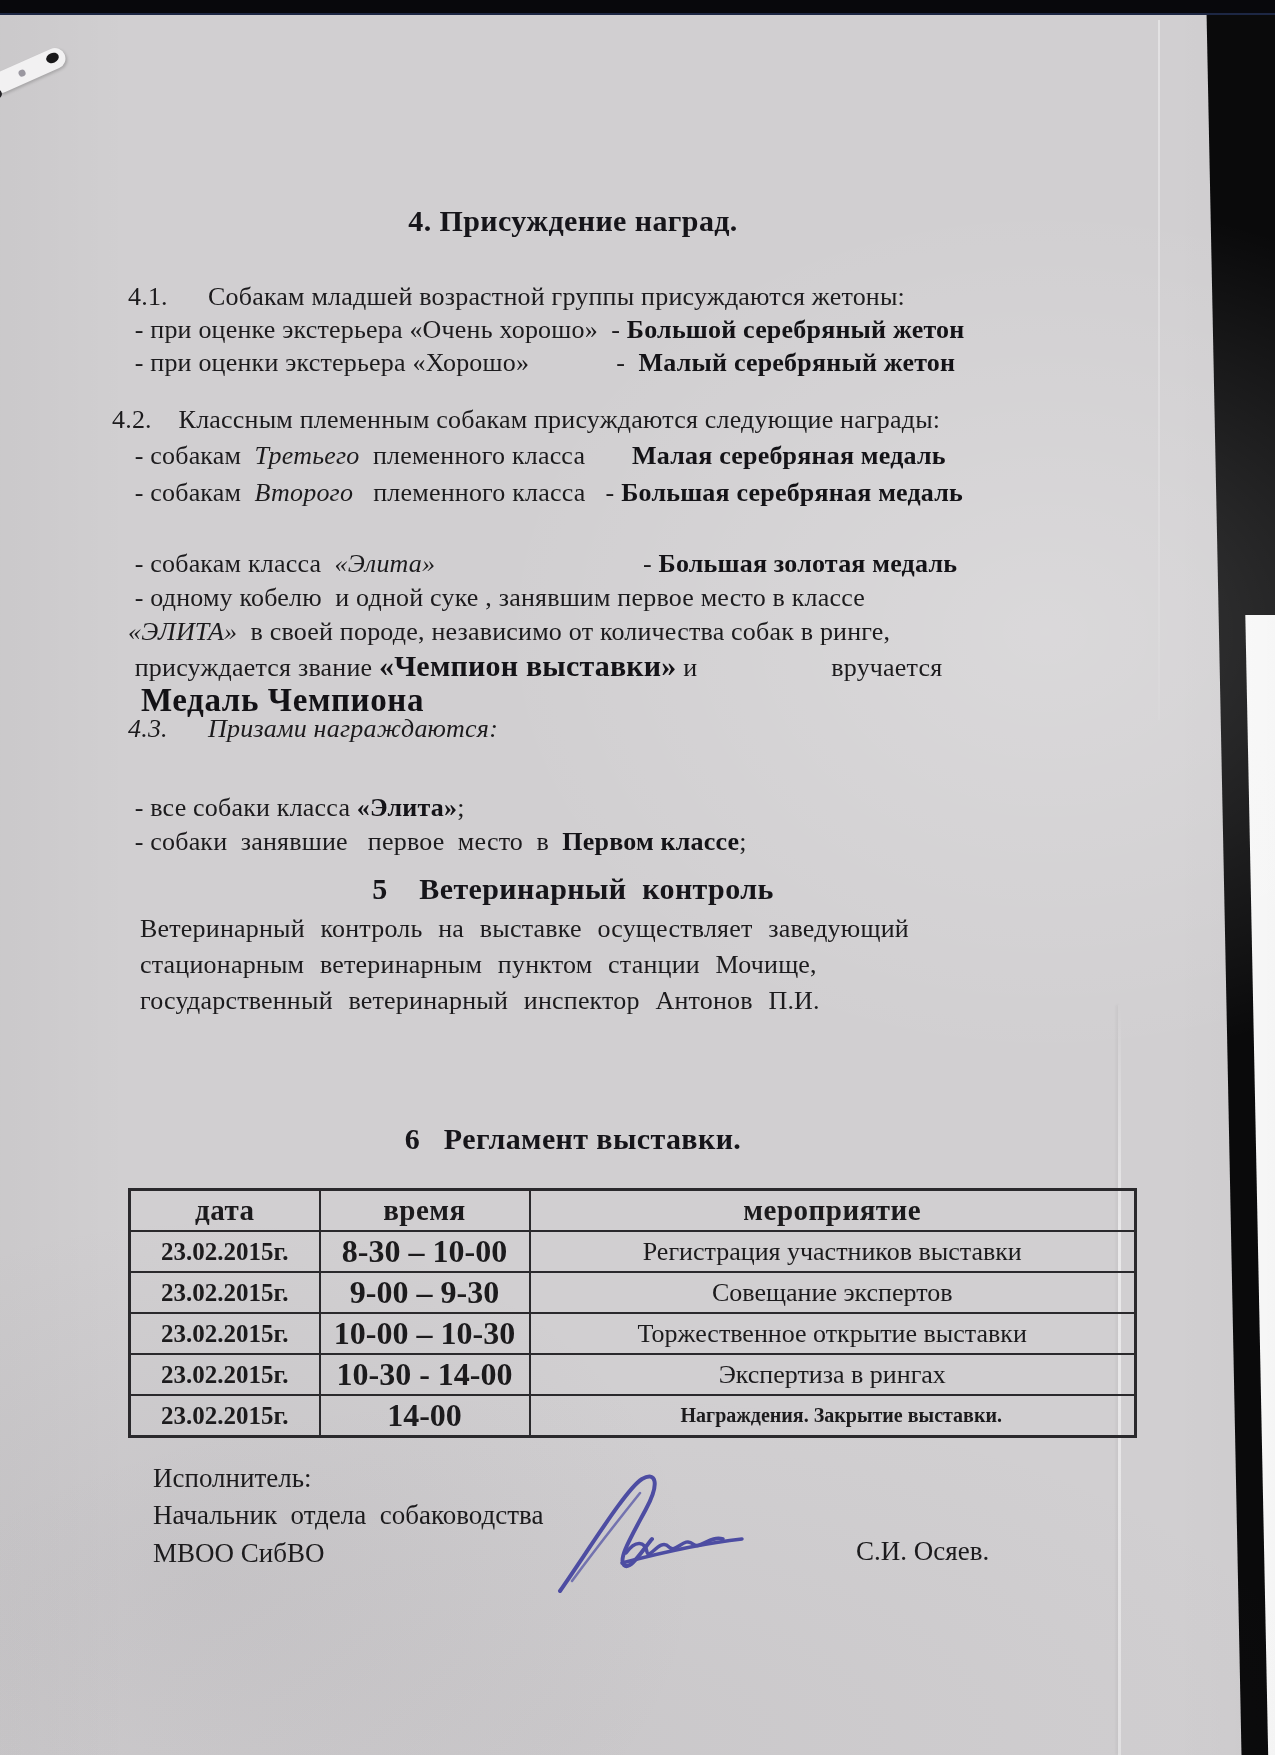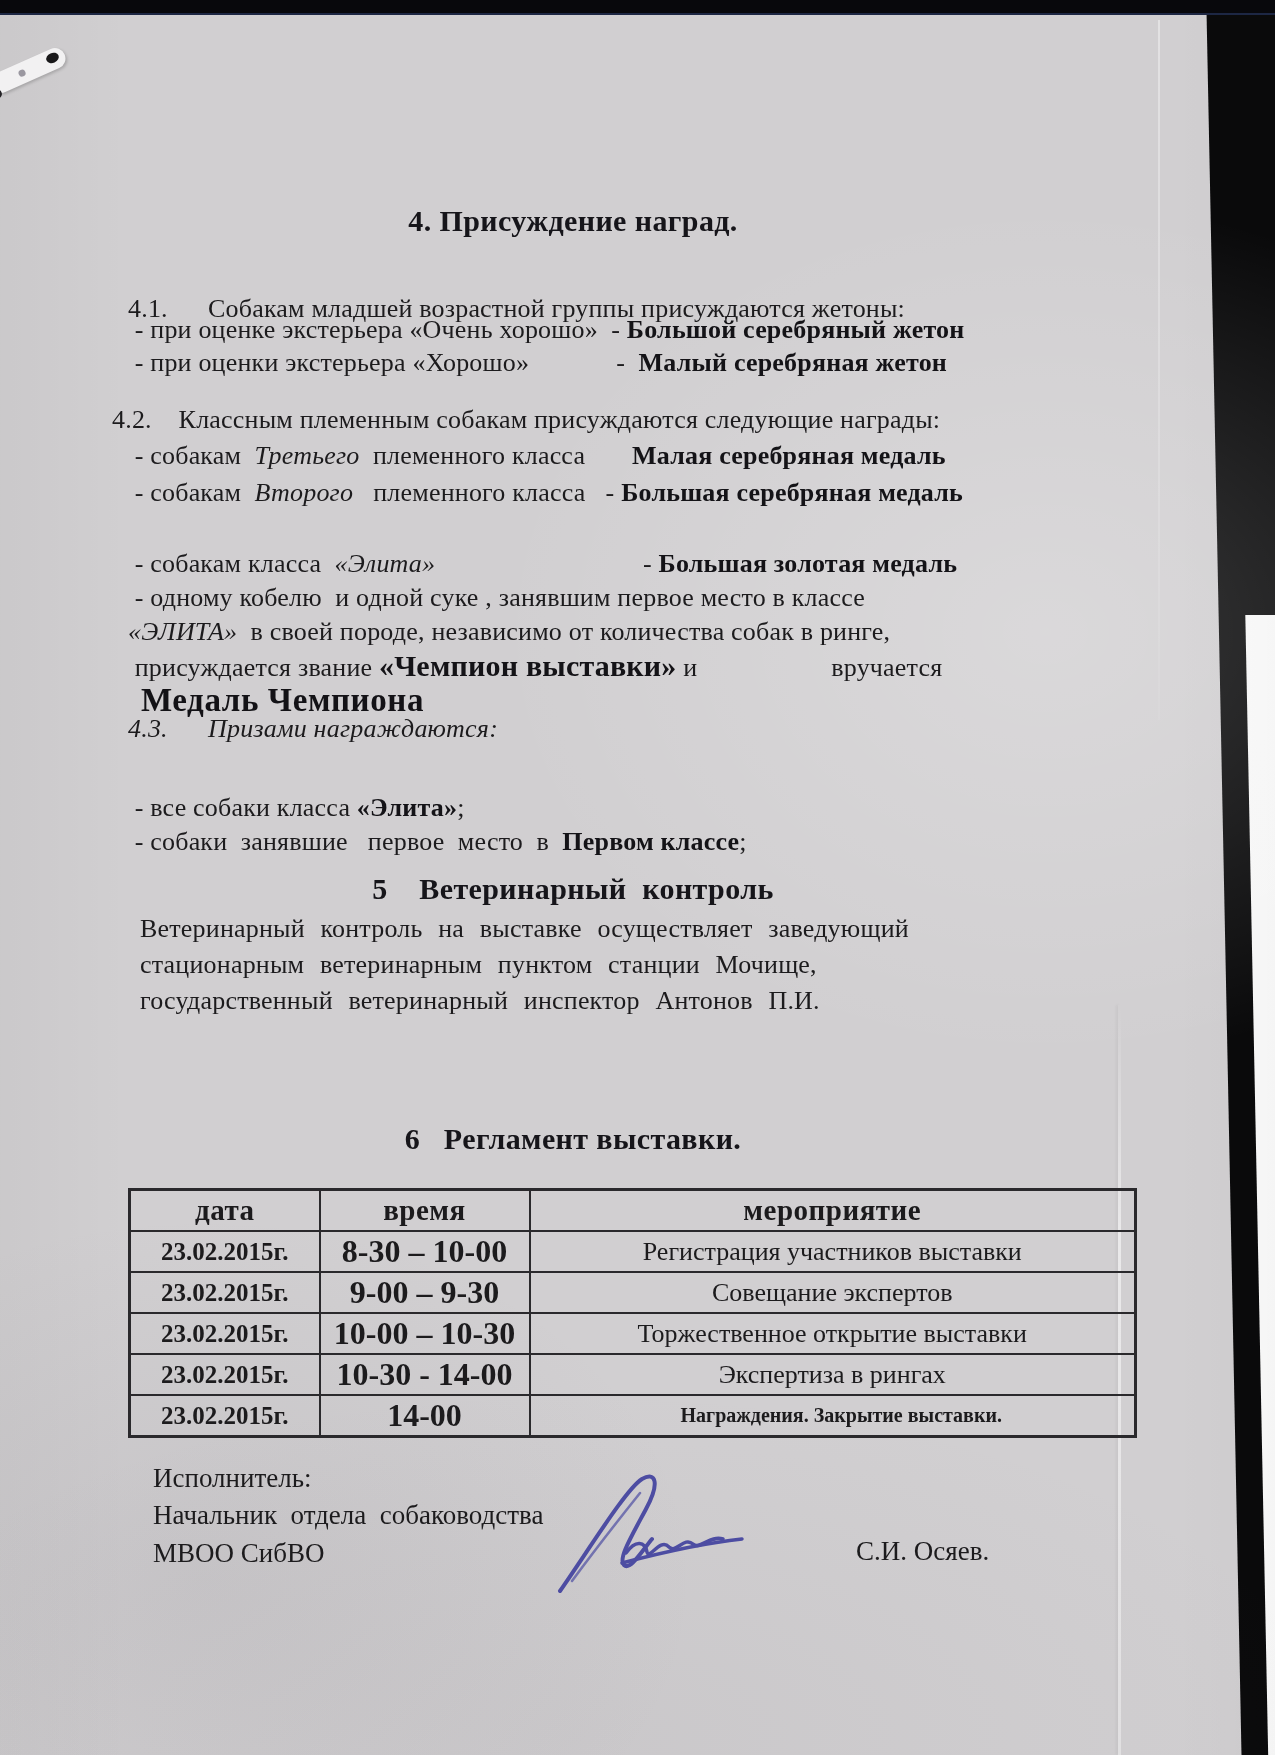--- a/index.html
+++ b/index.html
@@ -82,23 +82,23 @@
 <div class="staple">
   <span class="dot-a"></span>
   <span class="dot-b"></span>
   <span class="dot-c"></span>
 </div>
 
 <div class="content">
 
   <div class="heading" style="top:204px;">4. Присуждение наград.</div>
 
-  <div class="line" style="top:281px;margin-top:12px;"><span>4.1.      Собакам младшей возрастной группы присуждаются жетоны:</span></div>
+  <div class="line" style="top:281px;"><span>4.1.      Собакам младшей возрастной группы присуждаются жетоны:</span></div>
   <div class="line" style="top:314px;"><span> - при оценке экстерьера «Очень хорошо»  - </span><span class="b">Большой серебряный жетон</span></div>
-  <div class="line" style="top:347px;"><span> - при оценки экстерьера «Хорошо»             -  </span><span class="b">Малый серебряная жетон</span></div>
+  <div class="line" style="top:347px;"><span> - при оценки экстерьера «Хорошо»             -  </span><span class="b">Малый серебряный жетон</span></div>
 
   <div class="line" style="top:404px; left:112px;"><span>4.2.    Классным племенным собакам присуждаются следующие награды:</span></div>
   <div class="line" style="top:440px;"><span> - собакам  </span><span class="i">Третьего</span><span>  племенного класса       </span><span class="b">Малая серебряная медаль</span></div>
   <div class="line" style="top:477px;"><span> - собакам  </span><span class="i">Второго</span><span>   племенного класса   - </span><span class="b">Большая серебряная медаль</span></div>
   <div class="line" style="top:548px;"><span> - собакам класса  </span><span class="i">«Элита»</span><span>                               - </span><span class="b">Большая золотая медаль</span></div>
   <div class="line" style="top:582px;"><span> - одному кобелю  и одной суке , занявшим первое место в классе</span></div>
   <div class="line" style="top:616px;"><span class="i">«ЭЛИТА»</span><span>  в своей породе, независимо от количества собак в ринге,</span></div>
   <div class="line" style="top:648px;text-align:center;"><span> присуждается звание </span><span class="b lg">«Чемпион выставки»</span><span> и                    вручается</span></div>
   <div class="line champion-medal" style="top:681px; left:141px;">Медаль Чемпиона</div>
 

